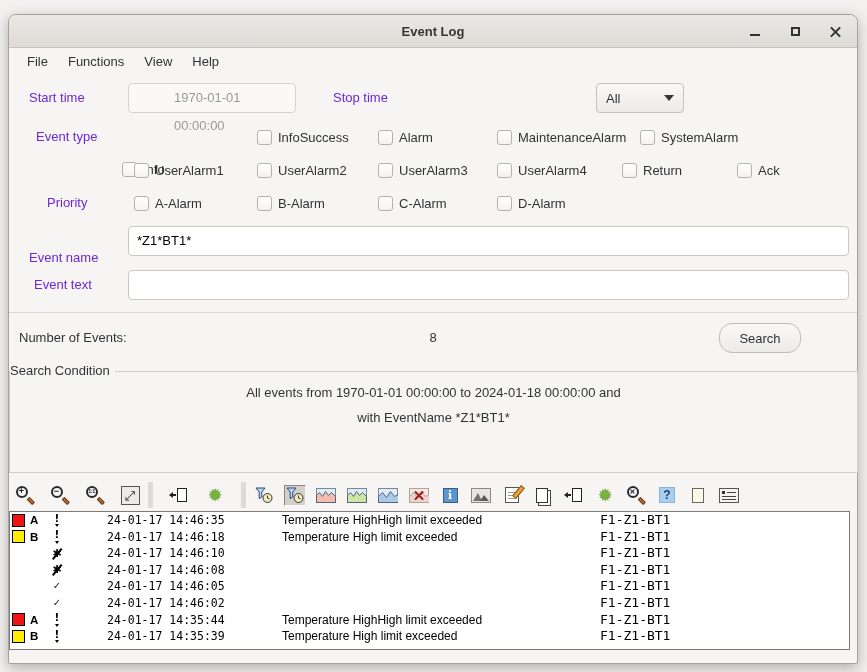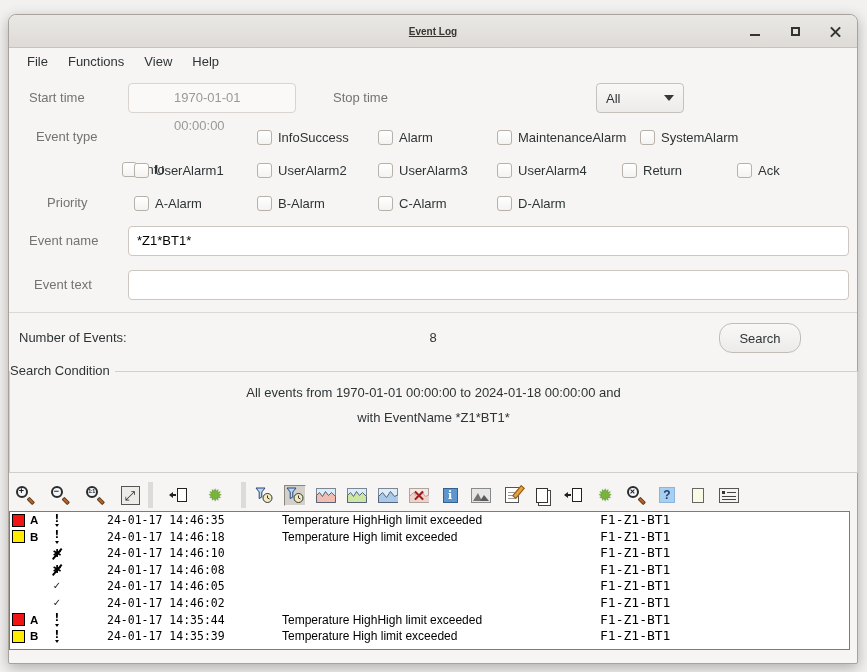--- a/index.html
+++ b/index.html
@@ -4,33 +4,33 @@
 <style>
   html,body{margin:0;padding:0;width:867px;height:672px;background:#f2f1ef;overflow:hidden;
     font-family:"Liberation Sans",sans-serif;-webkit-font-smoothing:antialiased;}
   *{box-sizing:border-box;}
   .window{position:absolute;left:8px;top:14px;width:850px;height:650px;background:#f6f5f3;
     border:1px solid #a9a29a;border-radius:8px 8px 2px 2px;box-shadow:0 4px 14px rgba(0,0,0,.28);}
   
   .titlebar{position:absolute;left:0;top:0;right:0;height:33px;
     background:linear-gradient(#eae8e5,#dedbd7);border-bottom:1px solid #c8c3bd;
     border-radius:8px 8px 0 0;display:flex;align-items:center;justify-content:center;}
-  .title{font-weight:bold;font-size:10px;color:#39362f;text-decoration:underline;}
+  .title{font-weight:bold;font-size:13px;color:#39362f;}
   .win-controls{position:absolute;right:14px;top:0;height:33px;display:flex;align-items:center;gap:24px;}
   .wc{width:16px;height:16px;display:flex;align-items:center;justify-content:center;cursor:default;}
   .ic-min{width:10px;height:2px;background:#333;margin-top:7px;}
   .ic-max{width:9px;height:9px;border:2px solid #333;}
   .ic-close{position:relative;width:11px;height:11px;}
   .ic-close::before,.ic-close::after{content:"";position:absolute;left:-1px;top:4.5px;width:13px;height:2px;background:#333;}
   .ic-close::before{transform:rotate(45deg);} .ic-close::after{transform:rotate(-45deg);}
   
   .menubar{position:absolute;left:0;top:33px;right:0;height:27px;display:flex;align-items:center;padding-left:8px;}
   .menu-item{font-size:13px;color:#2e3436;padding:4px 10px;}
   
-  .lbl{position:absolute;font-size:13px;color:#737373;height:30px;line-height:30px;}
+  .lbl{position:absolute;font-size:13px;color:#6d28d9;height:30px;line-height:30px;}
   .entry{position:absolute;height:30px;background:#fff;border:1px solid #cdc7c2;border-radius:4px;
     font-size:13px;color:#000;padding:0 8px;line-height:28px;font-family:"Liberation Sans",sans-serif;}
   .entry.disabled{background:#faf9f8;border-color:#d9d4cf;color:#9b9995;padding-left:45px;}
   .combo{position:absolute;height:30px;background:linear-gradient(#f9f8f7,#edebe8);border:1px solid #c6c1bb;
     border-radius:4px;display:flex;align-items:center;padding:0 9px;font-size:13px;color:#2e3436;}
   .combo .caret{margin-left:auto;width:0;height:0;border-left:5px solid transparent;
     border-right:5px solid transparent;border-top:6px solid #3a3733;}
   .cbrow{position:absolute;height:30px;}
   .cbitem{position:absolute;display:flex;align-items:center;height:30px;}
   .checkbox{width:15px;height:15px;border:1px solid #b7b1aa;border-radius:3px;
@@ -208,21 +208,21 @@
     <label class="cbitem" style="left:369px;">
         <span class="checkbox"></span>
         <span class="cblabel">C-Alarm</span>
       </label>
     <label class="cbitem" style="left:488px;">
         <span class="checkbox"></span>
         <span class="cblabel">D-Alarm</span>
       </label>
   </div>
 
-  <div class="lbl" style="left:20px;top:211px;">Event name</div>
+  <div class="lbl" style="left:20px;top:228px;">Event name</div>
   <div class="entry" style="left:119px;top:211px;width:721px;">*Z1*BT1*</div>
   <div class="lbl" style="left:25px;top:255px;">Event text</div>
   <div class="entry" style="left:119px;top:255px;width:721px;"></div>
 
   <div class="sep-line"></div>
 
   <div class="count-label">Number of Events:</div>
   <div class="count-value">8</div>
   <div class="btn search-btn">Search</div>
 

